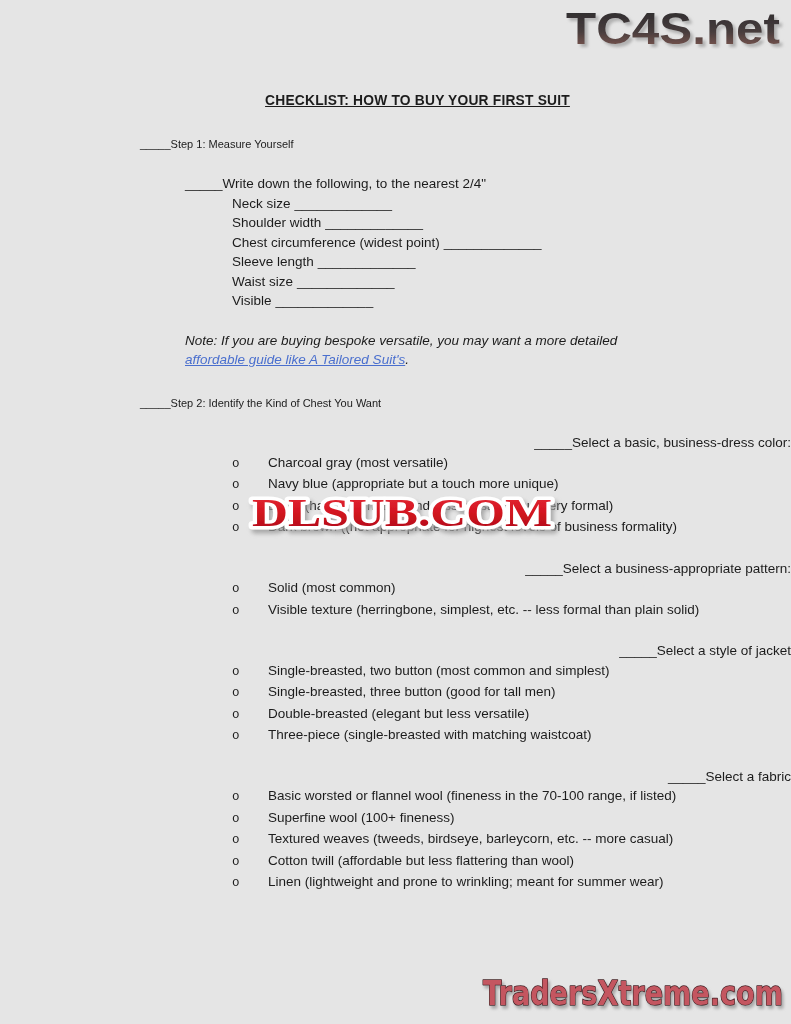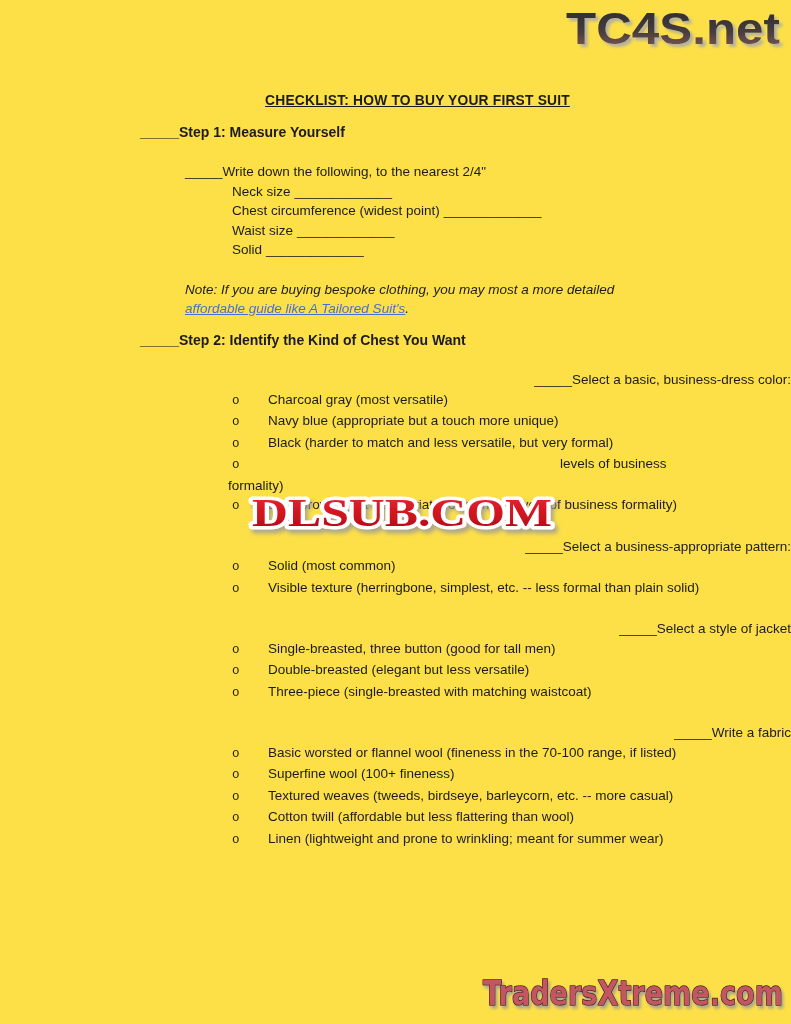--- a/index.html
+++ b/index.html
@@ -1,25 +1,25 @@
 <!DOCTYPE html>
 <html><head>
 <meta charset="utf-8">
 <style>
   html,body{margin:0;padding:0;background:#ffffff;}
   .page{
-    position:relative;width:791px;height:1024px;background:#fde047;overflow:hidden;
+    position:relative;width:791px;height:1024px;background:#e5e5e5;overflow:hidden;
     font-family:"Liberation Sans",sans-serif;font-size:13.5px;line-height:19.5px;color:#1c1c1c;
   }
   .doc{padding-top:91px;}
   .title{
     text-align:center;padding-left:44px;font-weight:700;font-size:13.8px;
     text-decoration:underline;letter-spacing:.2px;
   }
-  .step-heading{margin-top:12px;margin-left:140px;font-weight:700;font-size:14px;}
+  .step-heading{margin-top:24px;margin-left:140px;font-weight:400;font-size:11px;}
   .indent-line{margin-top:20px;margin-left:185px;}
   .measure-line{margin-left:232px;}
   .blank{margin-left:4px;letter-spacing:0;}
   .note{margin-top:20px;margin-left:185px;font-style:italic;max-width:500px;}
   .link{color:#4a6fce;text-decoration:underline;cursor:pointer;}
   .group-label{margin-top:20px;margin-left:185px;text-align:right;}
   .option{margin-left:228px;width:490px;}
   .bullet{
     display:inline-block;width:36px;padding-left:4px;box-sizing:content-box;
     font-family:"Liberation Mono",monospace;font-size:12.5px;
@@ -52,48 +52,50 @@
 
   <div class="doc">
 
     <div class="title">CHECKLIST: HOW TO BUY YOUR FIRST SUIT</div>
 
     <div class="step-heading"><span>_____</span><span>Step 1: Measure Yourself</span></div>
 
     <div class="indent-line"><span>_____</span><span>Write down the following, to the nearest 2/4"</span></div>
 
     <div class="measure-line"><span>Neck size</span><span class="blank">_____________</span></div>
+    <div class="measure-line"><span>Shoulder width</span><span class="blank">_____________</span></div>
     <div class="measure-line"><span>Chest circumference (widest point)</span><span class="blank">_____________</span></div>
+    <div class="measure-line"><span>Sleeve length</span><span class="blank">_____________</span></div>
     <div class="measure-line"><span>Waist size</span><span class="blank">_____________</span></div>
-    <div class="measure-line"><span>Solid</span><span class="blank">_____________</span></div>
+    <div class="measure-line"><span>Visible</span><span class="blank">_____________</span></div>
 
     <div class="note">
-      <div>Note: If you are buying bespoke clothing, you may most a more detailed</div>
+      <div>Note: If you are buying bespoke versatile, you may want a more detailed</div>
       <div><span class="link">affordable guide like A Tailored Suit's</span><span>.</span></div>
     </div>
 
     <div class="step-heading"><span>_____</span><span>Step 2: Identify the Kind of Chest You Want</span></div>
 
     <div class="group-label"><span>_____</span><span>Select a basic, business-dress color:</span></div>
     <div class="option"><span class="bullet">o</span><span>Charcoal gray (most versatile)</span></div>
     <div class="option"><span class="bullet">o</span><span>Navy blue (appropriate but a touch more unique)</span></div>
     <div class="option"><span class="bullet">o</span><span>Black (harder to match and less versatile, but very formal)</span></div>
-    <div class="option"><span class="bullet">o</span><span class="stamp-gap"></span><span>levels of business</span><br><span>formality)</span></div>
     <div class="option"><span class="bullet">o</span><span>Dark brown ((not appropriate for highest levels of business formality)</span></div>
 
     <div class="group-label"><span>_____</span><span>Select a business-appropriate pattern:</span></div>
     <div class="option"><span class="bullet">o</span><span>Solid (most common)</span></div>
     <div class="option"><span class="bullet">o</span><span>Visible texture (herringbone, simplest, etc. -- less formal than plain solid)</span></div>
 
     <div class="group-label"><span>_____</span><span>Select a style of jacket</span></div>
+    <div class="option"><span class="bullet">o</span><span>Single-breasted, two button (most common and simplest)</span></div>
     <div class="option"><span class="bullet">o</span><span>Single-breasted, three button (good for tall men)</span></div>
     <div class="option"><span class="bullet">o</span><span>Double-breasted (elegant but less versatile)</span></div>
     <div class="option"><span class="bullet">o</span><span>Three-piece (single-breasted with matching waistcoat)</span></div>
 
-    <div class="group-label"><span>_____</span><span>Write a fabric</span></div>
+    <div class="group-label"><span>_____</span><span>Select a fabric</span></div>
     <div class="option"><span class="bullet">o</span><span>Basic worsted or flannel wool (fineness in the 70-100 range, if listed)</span></div>
     <div class="option"><span class="bullet">o</span><span>Superfine wool (100+ fineness)</span></div>
     <div class="option"><span class="bullet">o</span><span>Textured weaves (tweeds, birdseye, barleycorn, etc. -- more casual)</span></div>
     <div class="option"><span class="bullet">o</span><span>Cotton twill (affordable but less flattering than wool)</span></div>
     <div class="option"><span class="bullet">o</span><span>Linen (lightweight and prone to wrinkling; meant for summer wear)</span></div>
 
   </div>
 
   <div class="wm-stamp">
     <svg width="320" height="54" viewBox="0 0 320 54">

